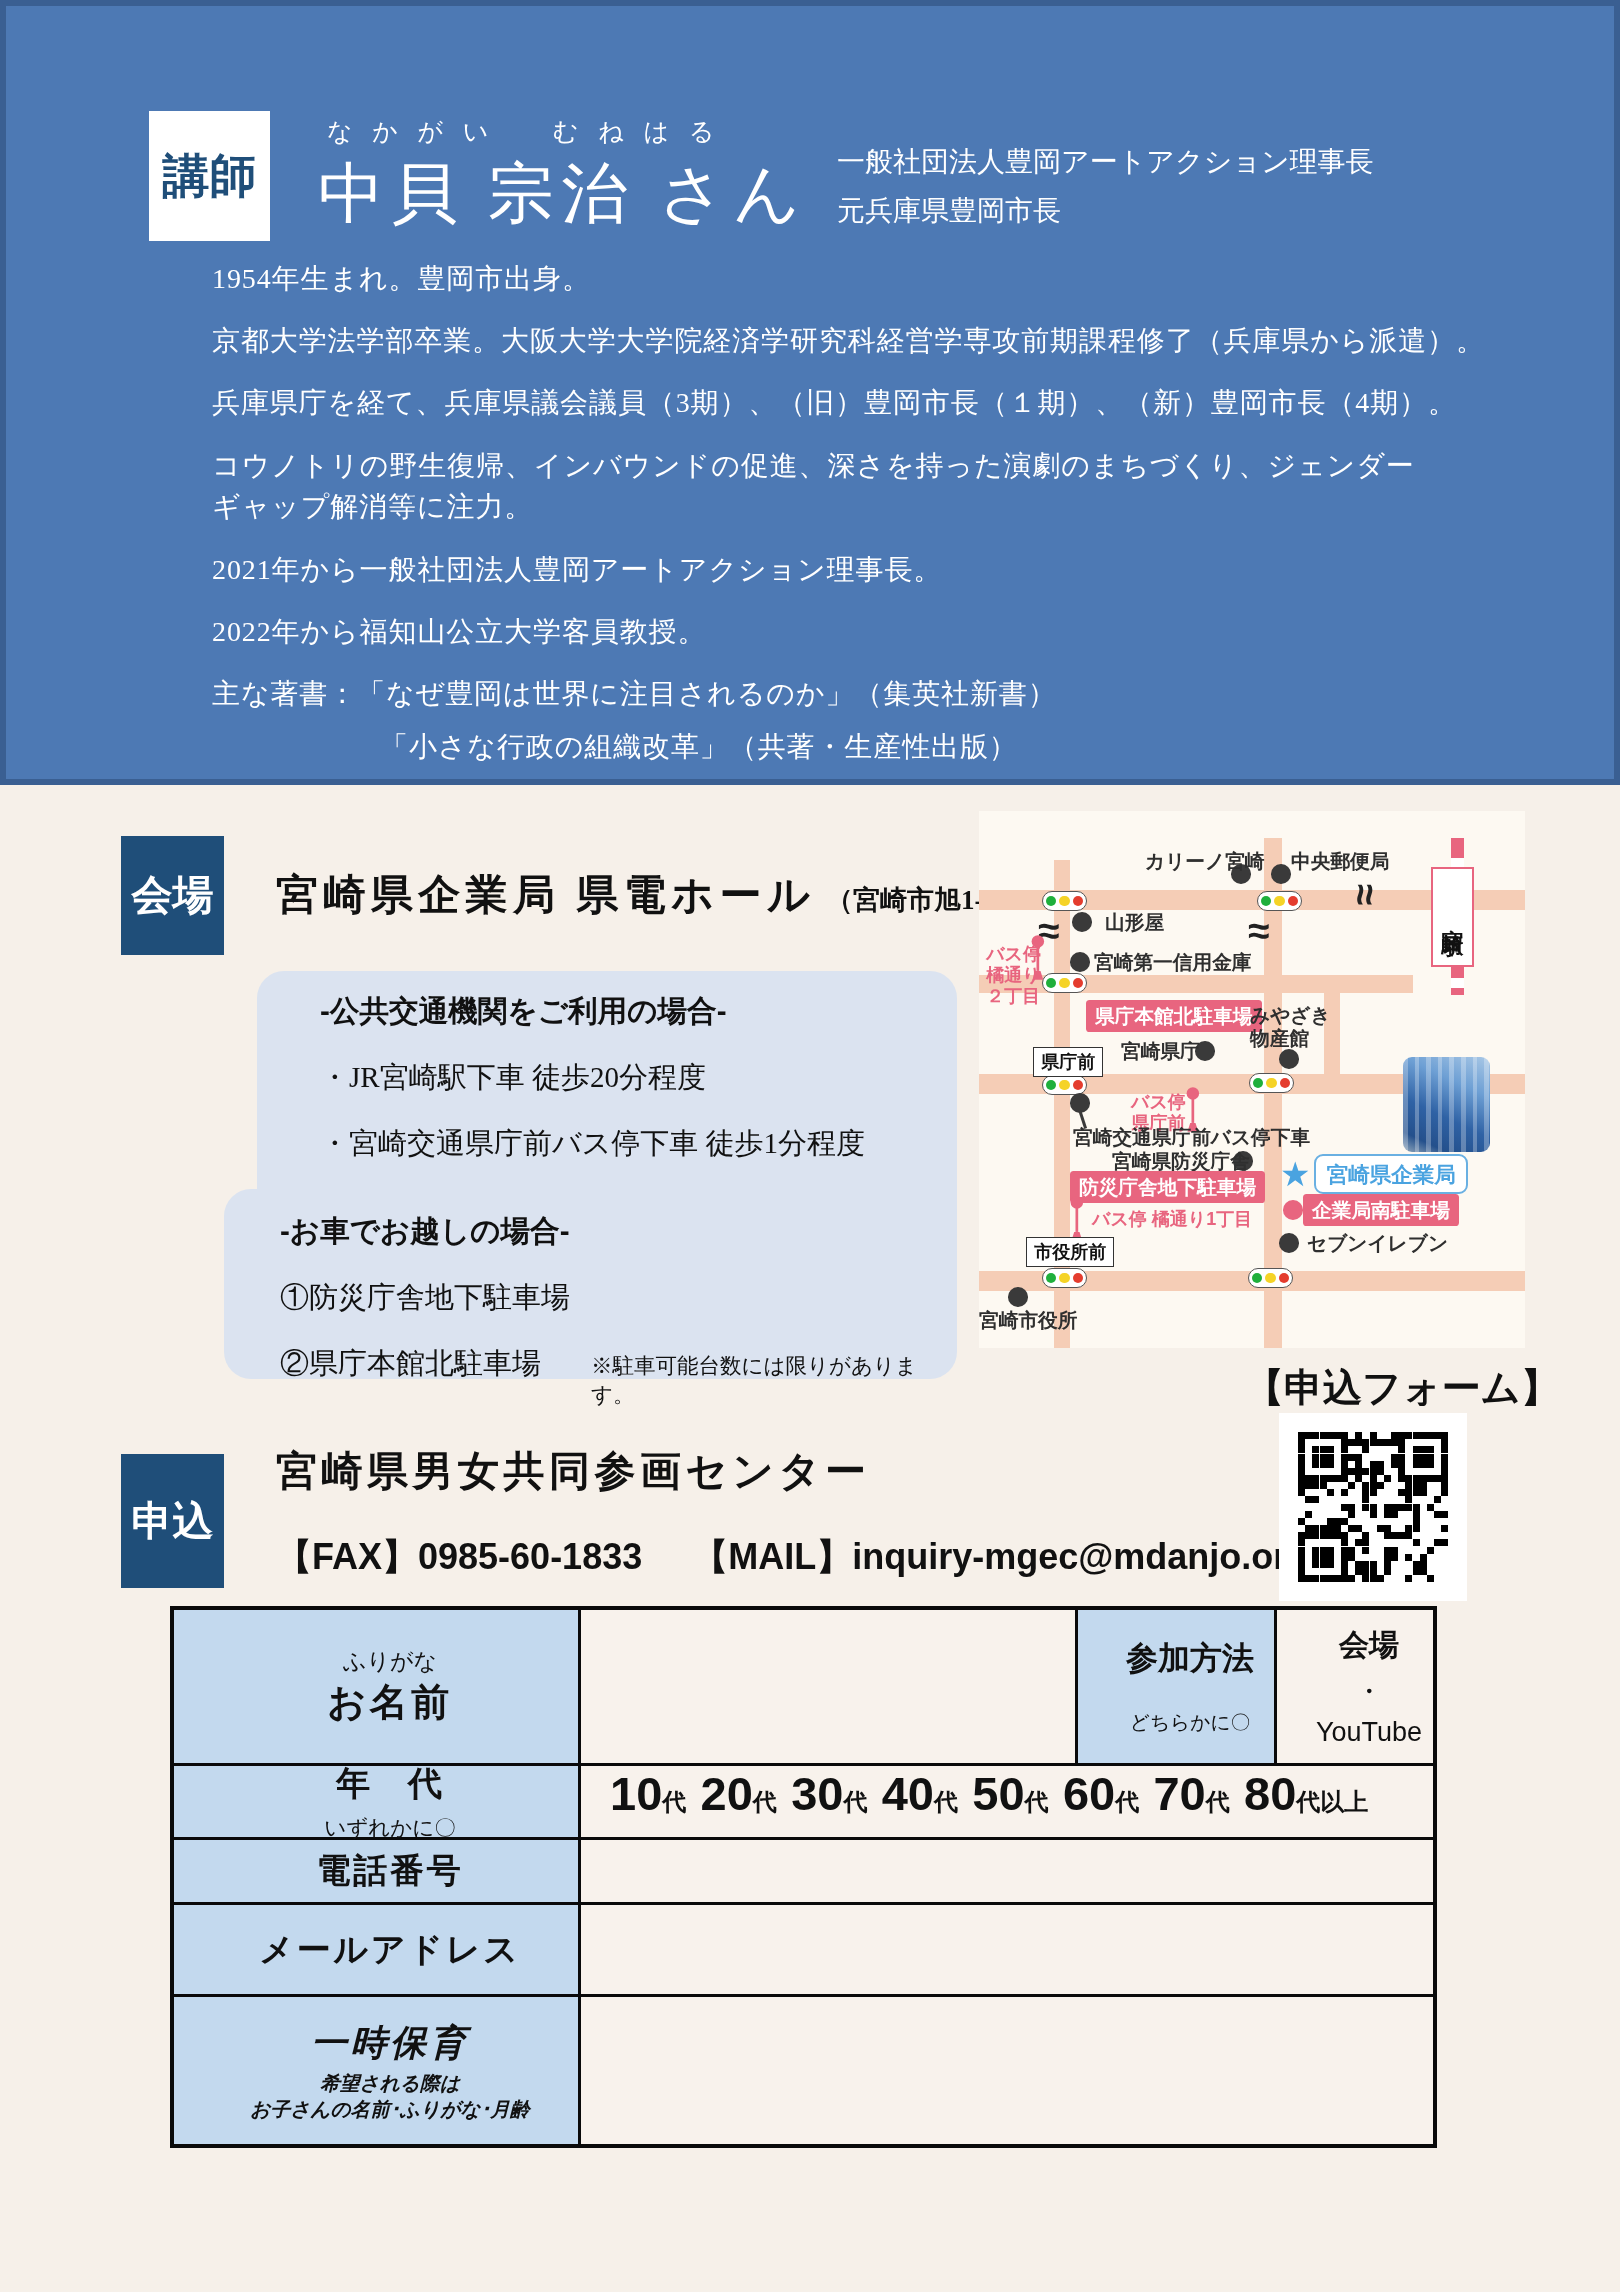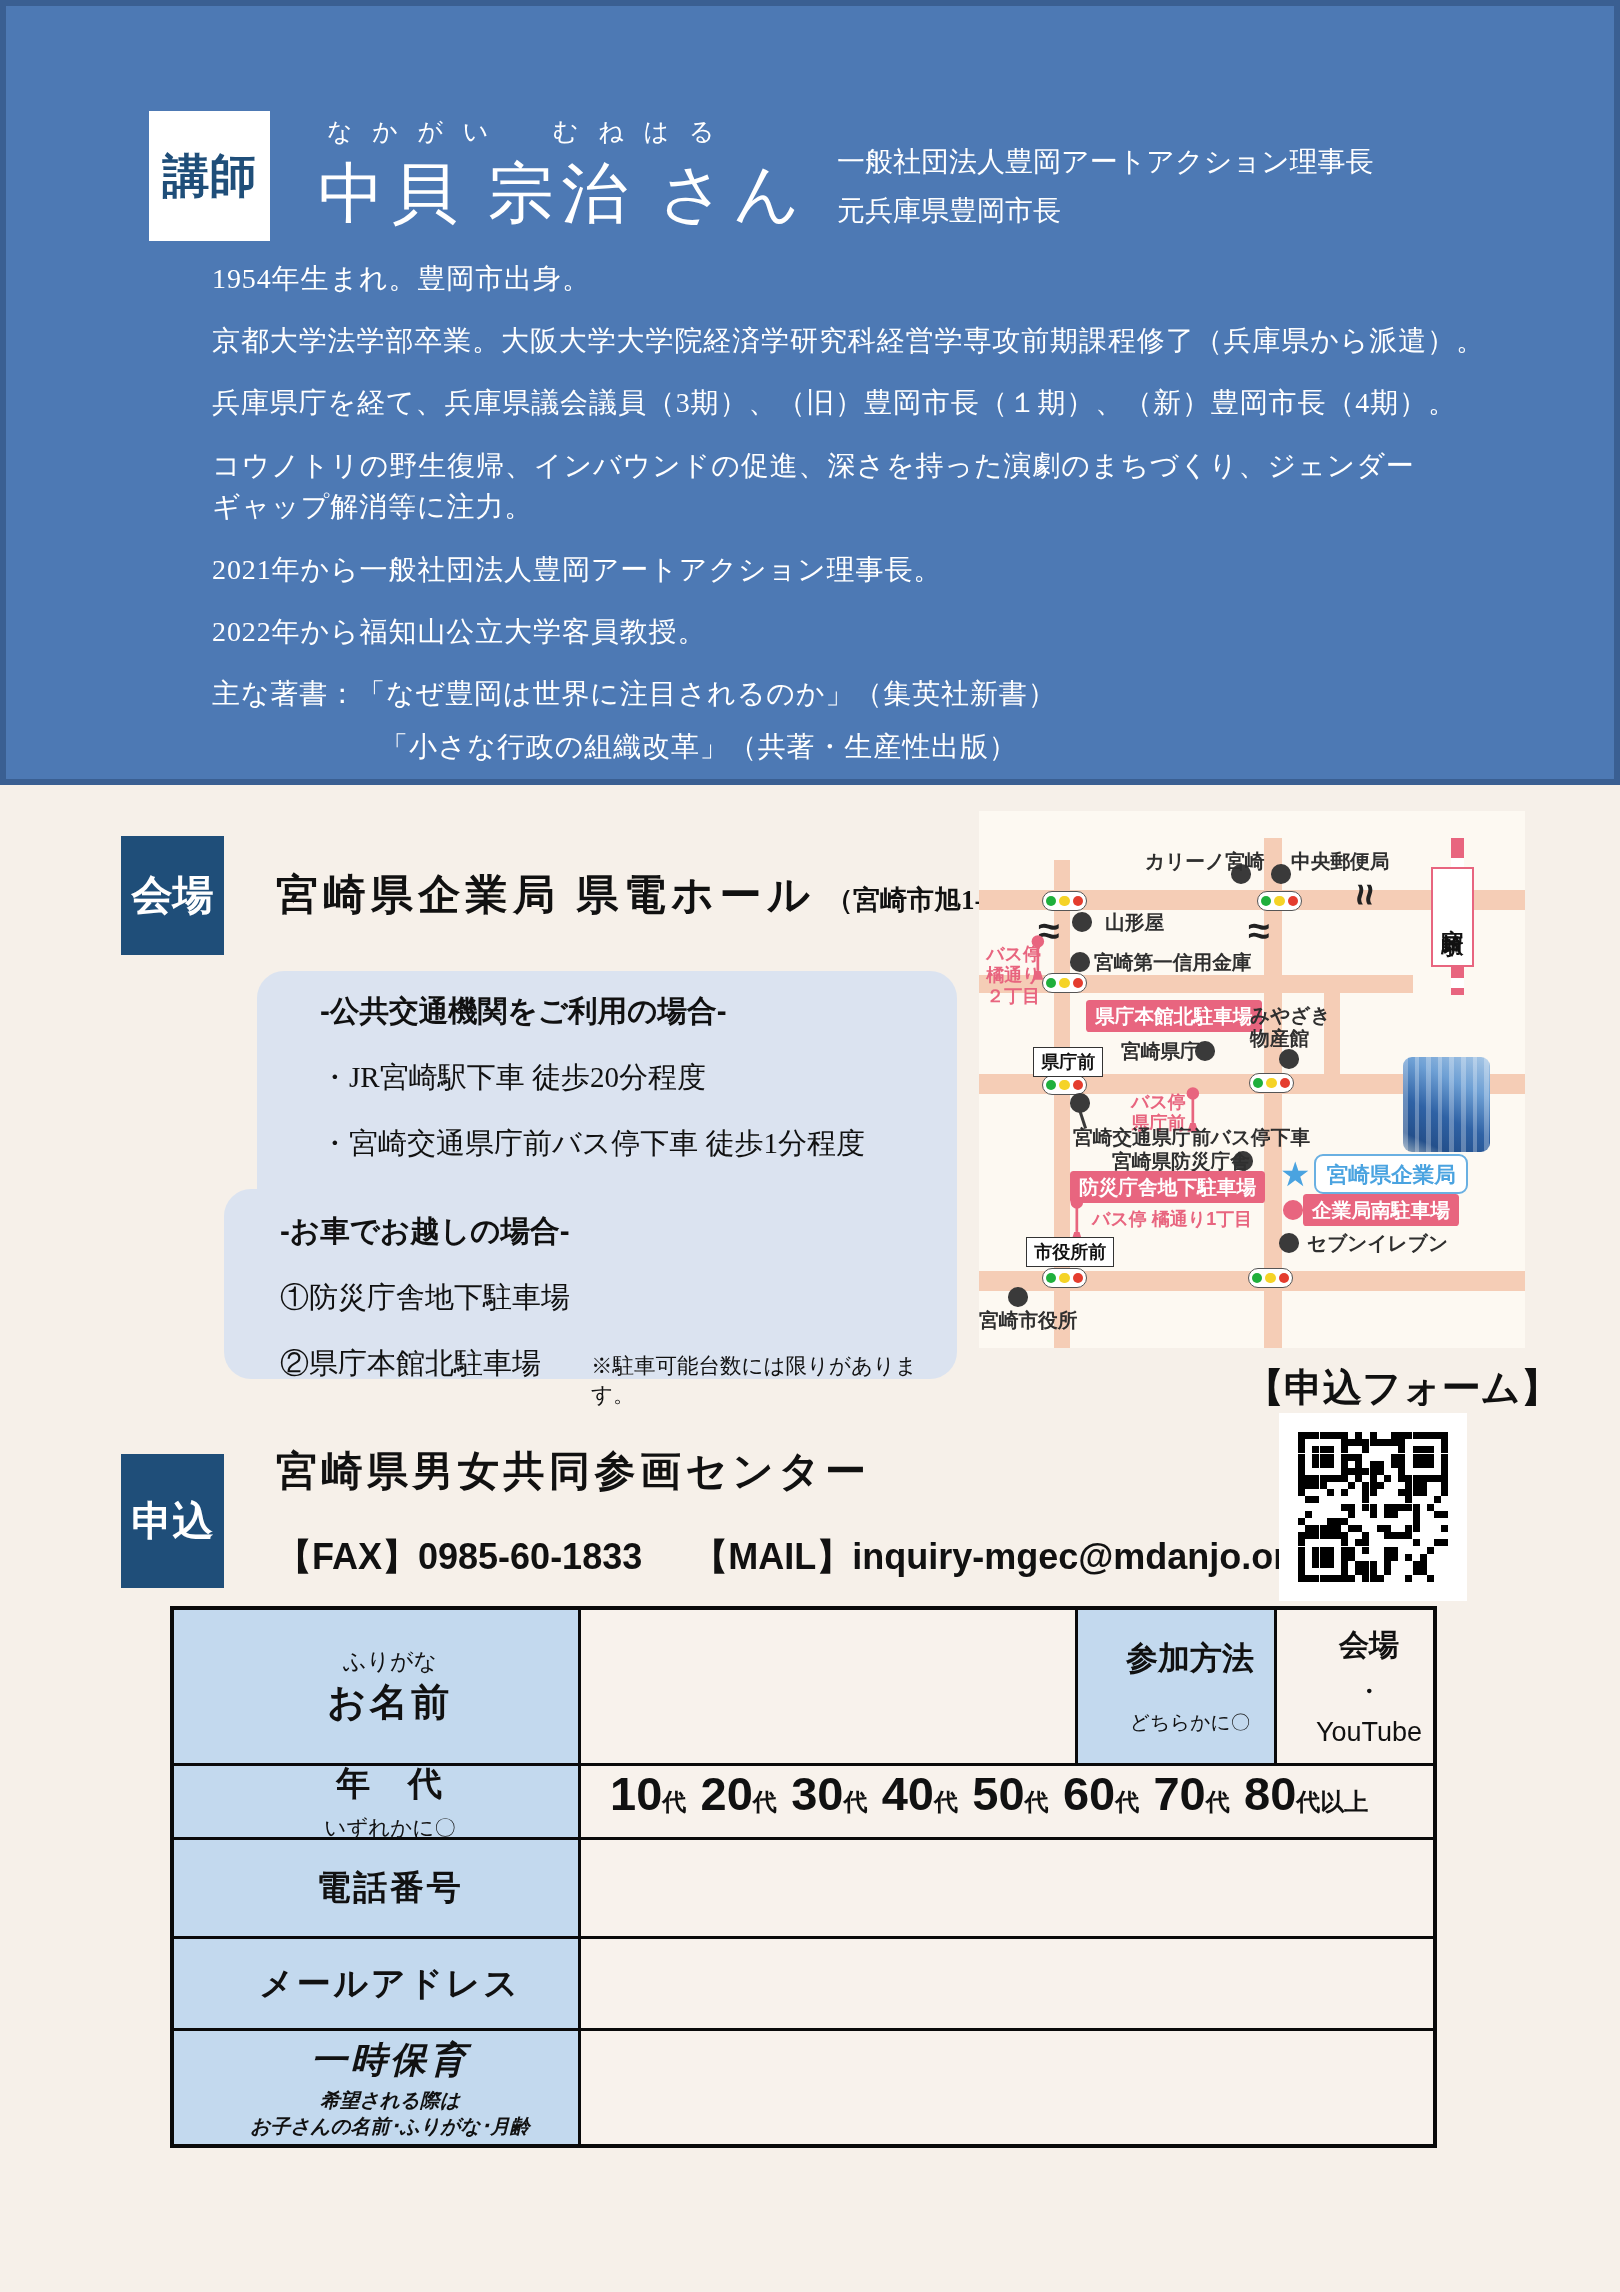--- a/index.html
+++ b/index.html
@@ -82,21 +82,21 @@
   
   .tbl{position:absolute;left:170px;top:1606px;width:1267px;height:542px;border:4.5px solid #0a0a0a;
         box-sizing:border-box;background:#f8f2ec;display:flex;flex-direction:column;}
   .trow{display:flex;border-bottom:3.6px solid #0a0a0a;box-sizing:border-box;}
   .trow:last-child{border-bottom:none;font-style:italic;}
   .tcell{border-right:3.6px solid #0a0a0a;box-sizing:border-box;display:flex;flex-direction:column;
         align-items:center;justify-content:center;padding-left:28px;}
   .tcell:last-child{border-right:none;}
   .lbl{background:#c3d9ee;}
   .w1{width:407px;} .w2{width:497px;} .w3{width:199px;} .w4{width:151px;flex:1;} .wrest{flex:1;}
-  .r1{height:156px;} .r2{height:74px;} .r3{height:99px;font-family:Liberation Mono, monospace;} .r4{height:92px;} .r5{flex:1;}
+  .r1{height:156px;} .r2{height:74px;} .r3{height:65px;font-family:Liberation Mono, monospace;} .r4{height:92px;} .r5{flex:1;}
   .cell-sub{font-size:23px;}
   .cell-main{font-size:38px;font-weight:bold;letter-spacing:3.6px;}
   .method-cell{justify-content:space-evenly;}
   .method-main{font-size:32px;font-weight:bold;}
   .method-note{font-size:19.7px;}
   .opt-main{font-size:30px;font-weight:bold;}
   .opt-sep{font-size:23px;font-weight:bold;line-height:.9;}
   .opt-alt{font-size:27px;}
   .age-lbl-main{font-size:34px;font-weight:bold;letter-spacing:1.8px;}
   .age-lbl-note{font-size:21.5px;margin-top:5.4px;}

